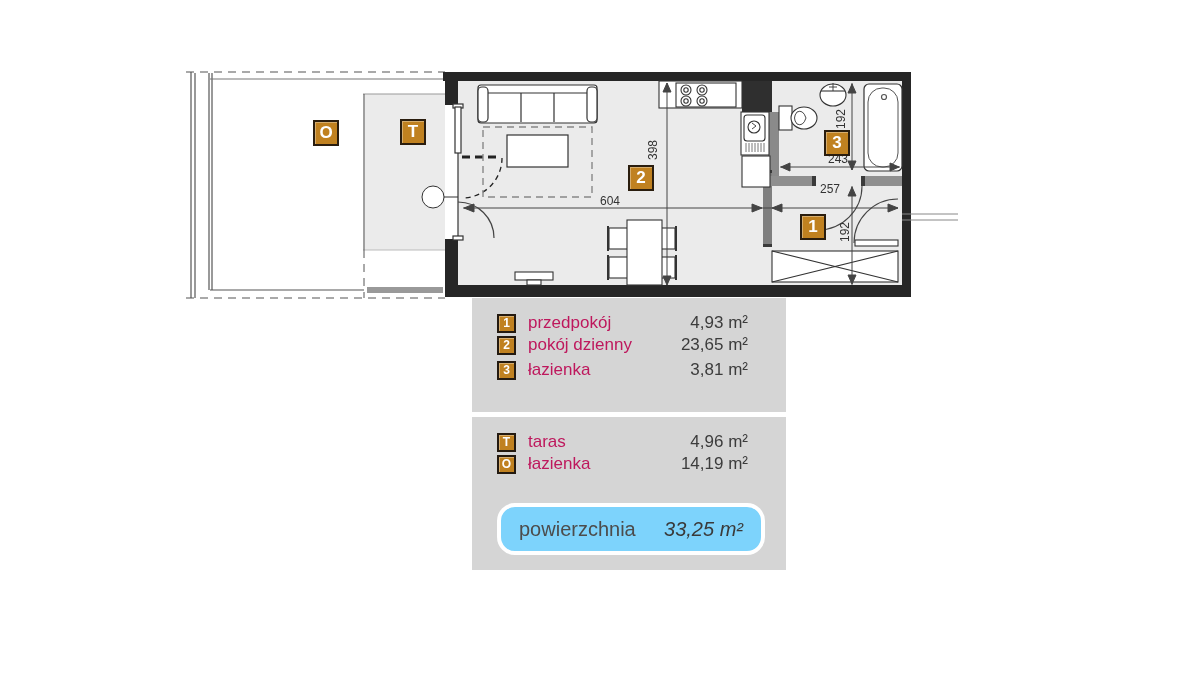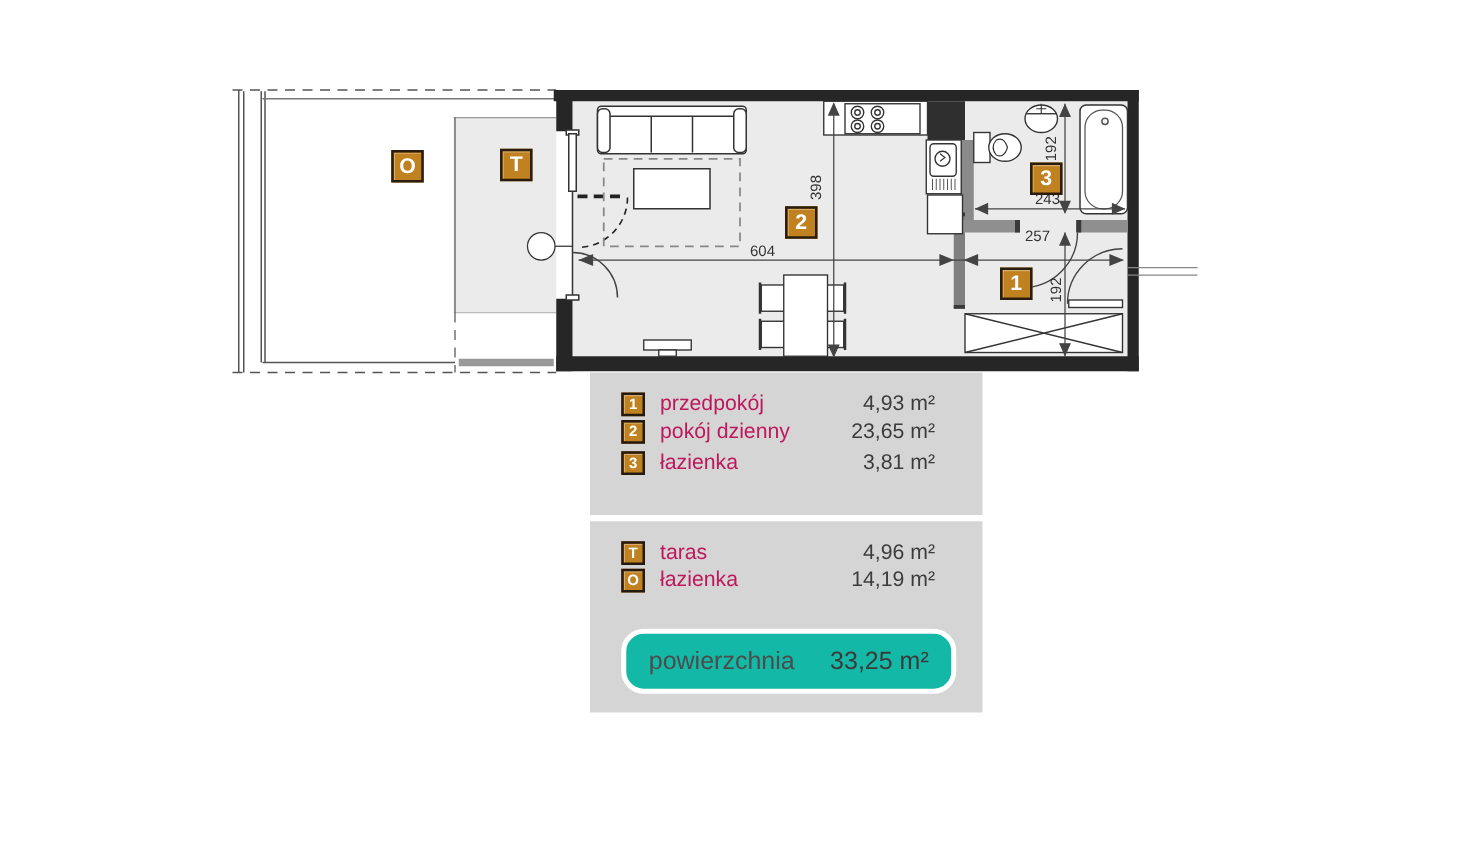--- a/index.html
+++ b/index.html
@@ -21,24 +21,24 @@
   #panel-rooms{top:298px;height:114px;}
   #panel-outdoor{top:417px;height:153px;}
   .lrow{position:relative;display:flex;align-items:center;height:22px;padding:0 38px 0 25px;}
   .lrow .lbadge{width:19px;height:19px;background:#c08120;border:2px solid #241a10;box-sizing:border-box;
         color:#fff;font-weight:bold;font-size:12px;line-height:15px;text-align:center;flex:0 0 auto;
         box-shadow:inset 1px 1px 0 rgba(255,255,255,.35);}
   .lrow .llabel{margin-left:12px;font-size:17px;color:#be185d;flex:1 1 auto;}
   .lrow .lvalue{font-size:17px;color:#3c3c3c;text-align:center;white-space:nowrap;}
   .lrow.cont .llabel{margin-left:31px;}
   .total-box{position:absolute;left:25px;top:86px;width:268px;height:52px;box-sizing:border-box;
-        background:#14b8a6;border:4px solid #ffffff;border-radius:18px;display:flex;
+        background:#7dd3fc;border:4px solid #ffffff;border-radius:18px;display:flex;
         align-items:center;justify-content:space-between;padding:0 18px;}
   .total-box .tlabel{font-size:20px;color:#4c4c4c;}
-  .total-box .tvalue{font-size:20px;color:#3a3a3a;}
+  .total-box .tvalue{font-size:20px;color:#3a3a3a;font-style:italic;}
 
   
   #watermark{position:absolute;left:403px;top:329px;font-size:33px;font-weight:bold;
         letter-spacing:2px;color:rgba(255,255,255,0.78);z-index:4;white-space:nowrap;}
 </style>
 </head>
 <body>
 
 <div id="stage">
 

